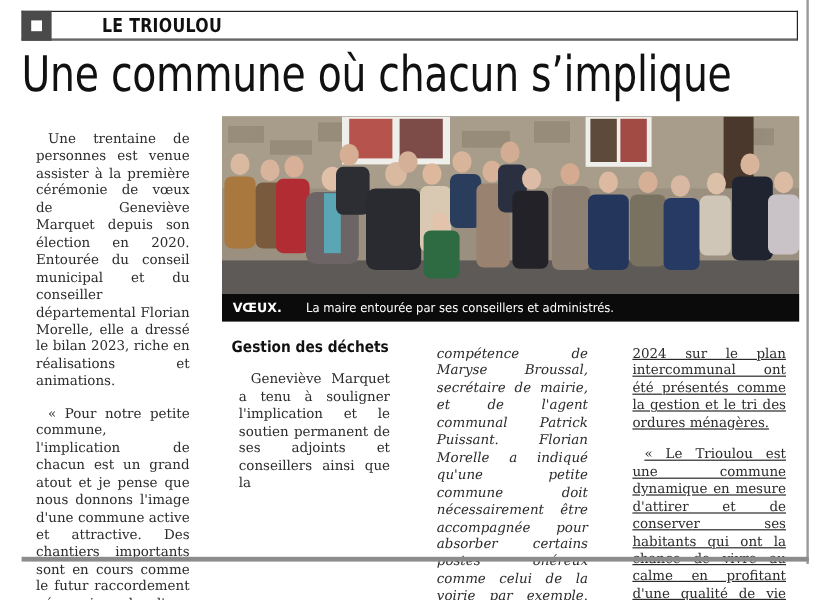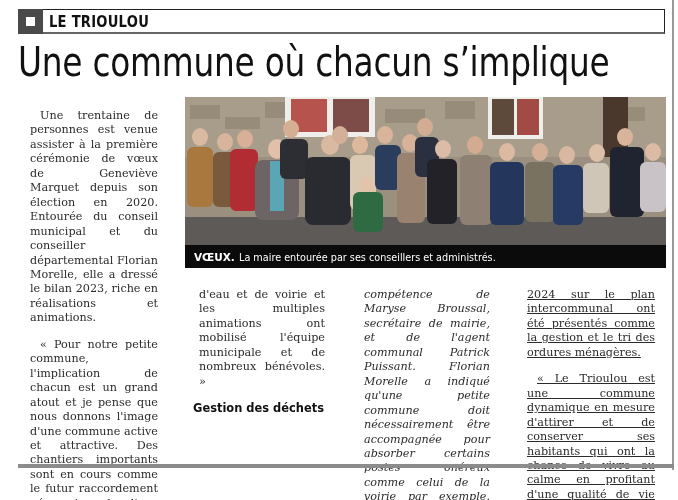--- a/index.html
+++ b/index.html
@@ -1,33 +1,33 @@
 <!DOCTYPE html>
 <html><head>
 <meta charset="utf-8">
 <style>
   html,body{margin:0;padding:0;background:#fff;}
   body{width:678px;height:500px;position:relative;overflow:hidden;font-family:"DejaVu Serif",serif;color:#2a2a2a;}
   .rule-right{position:absolute;left:672px;top:0;width:2px;height:470px;background:#9a9a9a;}
   .rule-bottom{position:absolute;left:18px;top:464px;width:656px;height:4px;background:#8c8c8c;}
-  .kicker{position:absolute;left:18px;top:9px;width:647px;height:25px;border:1px solid #222;border-bottom:2px solid #666;box-sizing:border-box;display:flex;align-items:center;}
+  .kicker{position:absolute;left:18px;top:9px;width:647px;height:25px;border:1px solid #222;border-bottom:2px solid #666;box-sizing:border-box;display:flex;align-items:center;gap:36px;}
   .kicker .sq{width:25px;height:25px;background:#4a4a4a;display:flex;align-items:center;justify-content:center;margin-left:-1px;}
   .kicker .sq span{width:9px;height:9px;background:#fff;display:block;}
   .kicker .label{font-family:"DejaVu Sans",sans-serif;font-weight:bold;font-size:16px;letter-spacing:0.3px;color:#111;margin-left:6px;transform:scaleX(0.82);transform-origin:left center;}
   .headline{position:absolute;left:18px;top:38px;font-family:"DejaVu Sans",sans-serif;font-size:41px;color:#111;white-space:nowrap;transform:scaleX(0.80);transform-origin:left top;letter-spacing:-0.3px;}
   .col{position:absolute;font-size:11.2px;line-height:14.45px;text-align:justify;color:#2b2b2b;}
   .col p{margin:12px;text-indent:10px;}
   .col1{left:18px;top:97px;width:152px;}
   .col2{left:187px;top:276px;width:150px;}
   .col3{left:352px;top:276px;width:150px;font-style:italic;}
   .col4{left:515px;top:276px;width:152px;text-decoration:underline;}
   .subhead{font-family:"DejaVu Sans",sans-serif;font-weight:bold;font-size:13px;color:#111;margin:7px 0 2px 6px;transform:scaleX(0.88);transform-origin:left;white-space:nowrap;}
   .photo{position:absolute;left:185px;top:97px;width:481px;height:148px;overflow:hidden;background:#8a8275;}
   .caption{position:absolute;left:185px;top:245px;width:481px;height:23px;background:#0b0b0b;color:#fff;font-family:"DejaVu Sans",sans-serif;font-size:10.5px;display:flex;align-items:center;padding-left:9px;box-sizing:border-box;white-space:nowrap;}
-  .caption .lead{font-weight:bold;margin-right:4px;}
+  .caption .lead{font-weight:bold;margin-right:20px;}
   .caption .txt{transform:scaleX(0.92);transform-origin:left;}
   .endmark{display:inline-block;width:8px;height:8px;background:#7a6f1e;margin-left:4px;vertical-align:0px;}
 </style>
 </head>
 <body>
 
 <div class="rule-right"></div>
 
 <div class="kicker">
   <div class="sq">
@@ -107,22 +107,22 @@
     </g>
   </svg>
 </div>
 
 <div class="caption">
   <span class="lead">VŒUX.</span>
   <span class="txt">La maire entourée par ses conseillers et administrés.</span>
 </div>
 
 <div class="col col2">
-  <p style="text-indent:0">d'eau et de voirie et les multiples animations ont mobilisé l'équipe municipale et de nombreux bénévoles. »</p>
   <div class="subhead">Gestion des déchets</div>
+  <p>Geneviève Marquet a tenu à souligner l'implication et le soutien permanent de ses adjoints et conseillers ainsi que la</p>
 </div>
 
 <div class="col col3">
   <p style="text-indent:0">compétence de Maryse Broussal, secrétaire de mairie, et de l'agent communal Patrick Puissant. Florian Morelle a indiqué qu'une petite commune doit nécessairement être accompagnée pour absorber certains postes onéreux comme celui de la voirie par exemple. Des points forts de l'année</p>
 </div>
 
 <div class="col col4">
   <p style="text-indent:0">2024 sur le plan intercommunal ont été présentés comme la gestion et le tri des ordures ménagères.</p>
   <p><span>« Le Trioulou est une commune dynamique en mesure d'attirer et de conserver ses habitants qui ont la chance de vivre au calme en profitant d'une qualité de vie exceptionnelle », a conclu l'élu.</span><span class="endmark"></span></p>
 </div>

